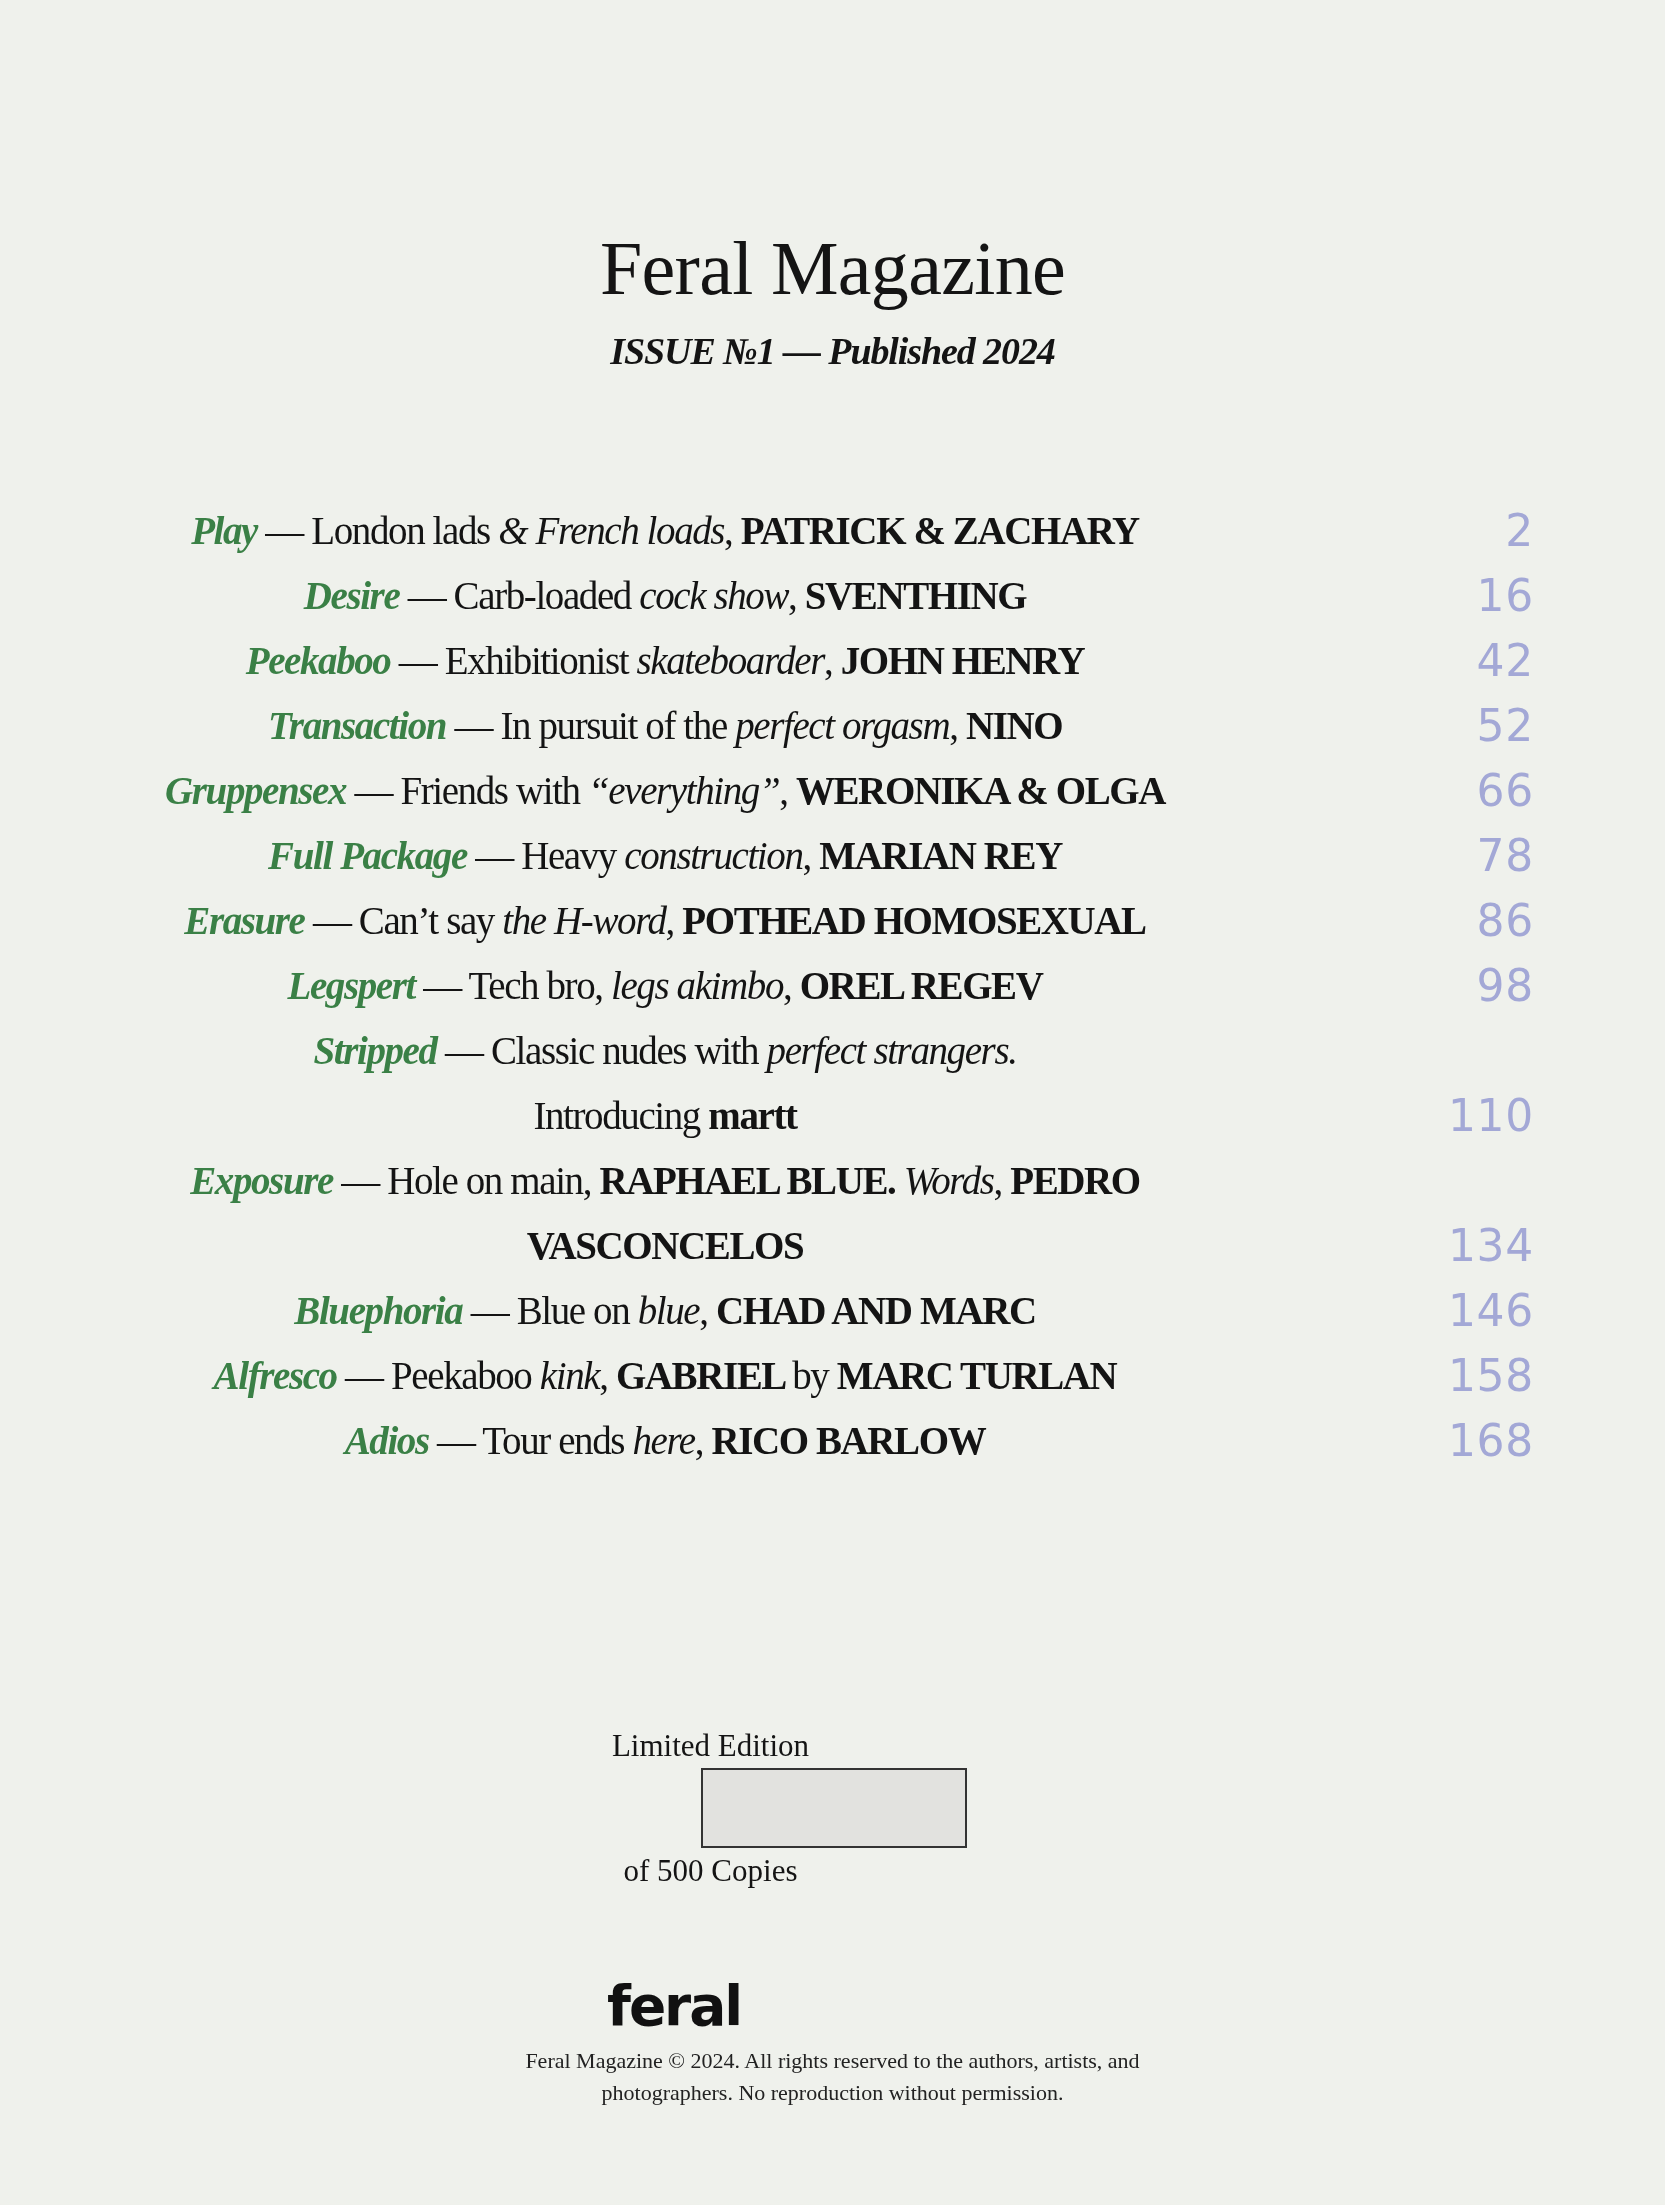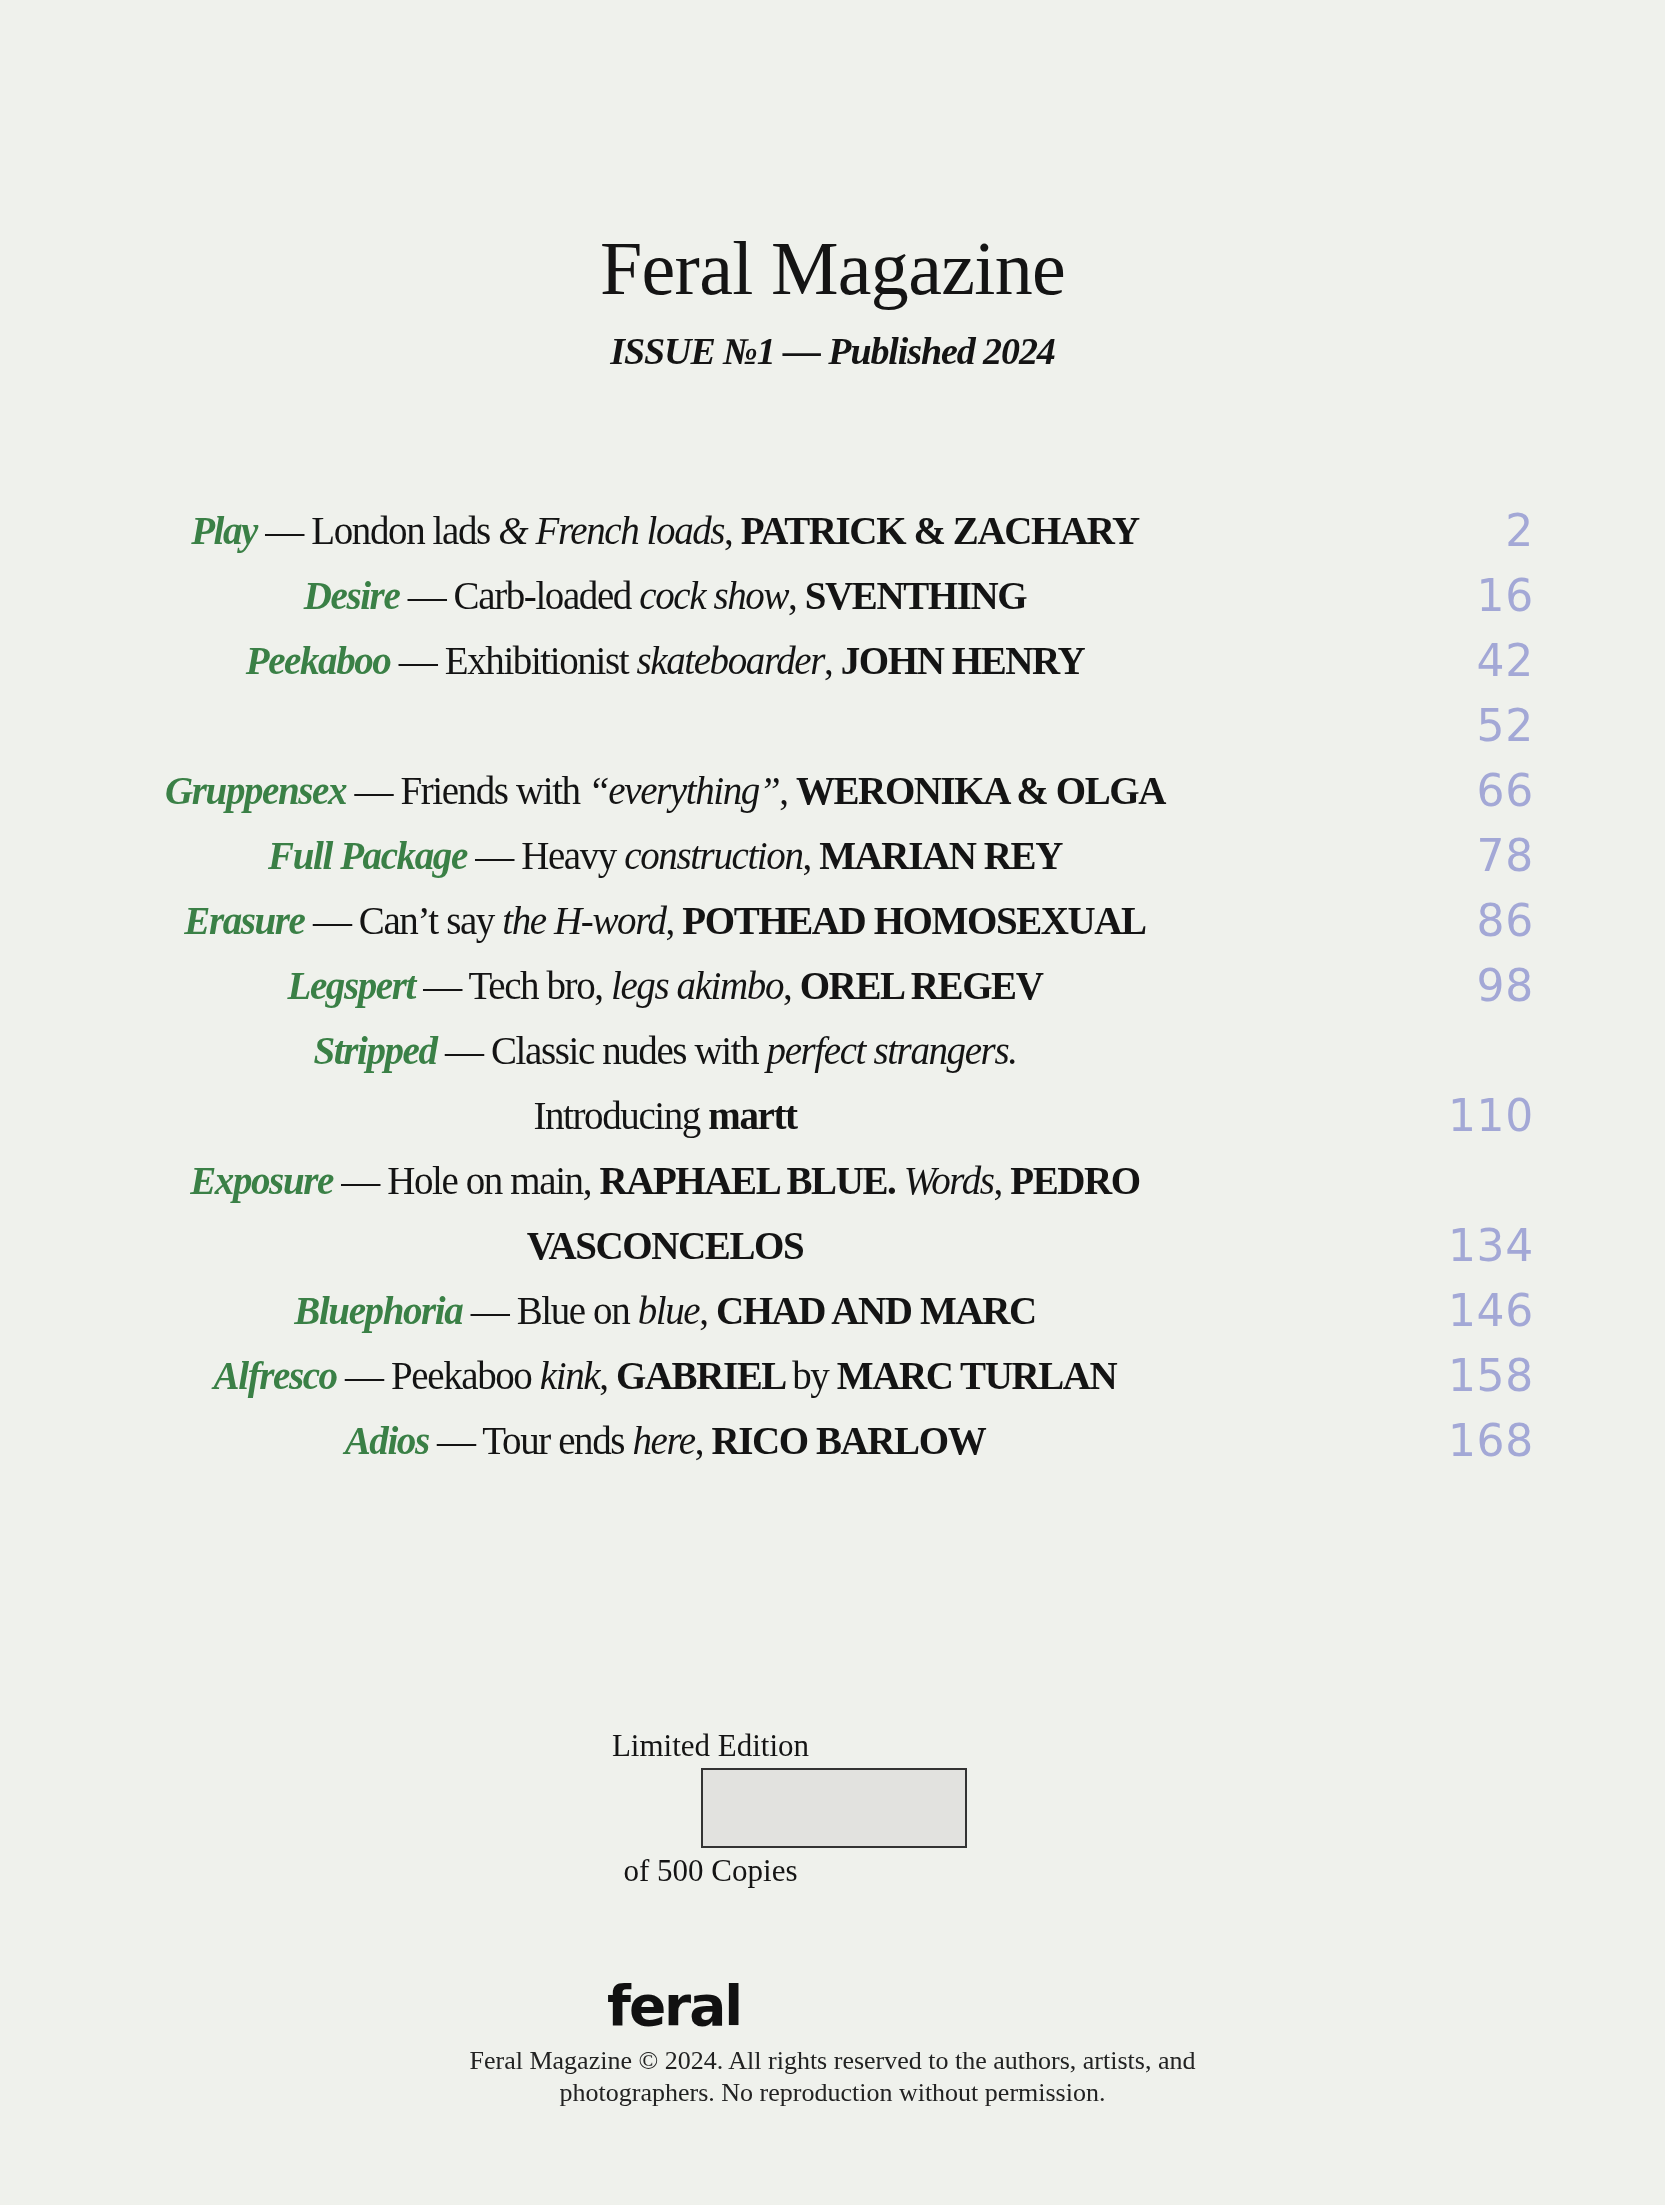--- a/index.html
+++ b/index.html
@@ -42,21 +42,21 @@
       border: 2.1px solid #333; background: #e2e2df; box-sizing: border-box;
     }
     .edition-count { top: 1853px; font-size: 31px; }
     .logo {
       position: absolute; left: 0; width: 1348px; top: 1974px; text-align: center;
       font-family: "DejaVu Sans", sans-serif; font-weight: bold; font-size: 55px;
       letter-spacing: -2.1px; color: #111;
     }
     .copyright {
       position: absolute; left: 0; width: 1665px; top: 2045px; text-align: center;
-      font-size: 26px; line-height: 32px; color: #222;
+      font-size: 22px; line-height: 32px; color: #222;
     }
     .copyright div { white-space: nowrap; }
   </style>
 </head>
 <body>
 
 <div class="page">
 
   <h1 class="masthead title">Feral Magazine</h1>
   <h2 class="masthead subtitle">ISSUE №1 — Published 2024</h2>
@@ -68,20 +68,21 @@
       </div>
       <div class="toc-row">
         <div class="toc-text"><span class="section">Desire</span><span class="desc"> — </span><span class="desc">Carb-loaded </span><span class="em">cock show</span><span class="desc">, </span><span class="credit">SVENTHING</span></div>
         <div class="page-num">16</div>
       </div>
       <div class="toc-row">
         <div class="toc-text"><span class="section">Peekaboo</span><span class="desc"> — </span><span class="desc">Exhibitionist </span><span class="em">skateboarder</span><span class="desc">, </span><span class="credit">JOHN HENRY</span></div>
         <div class="page-num">42</div>
       </div>
       <div class="toc-row">
+        <div class="toc-text"><span class="section">Transaction</span><span class="desc"> — </span><span class="desc">In pursuit of the </span><span class="em">perfect orgasm</span><span class="desc">, </span><span class="credit">NINO</span></div>
         <div class="page-num">52</div>
       </div>
       <div class="toc-row">
         <div class="toc-text"><span class="section">Gruppensex</span><span class="desc"> — </span><span class="desc">Friends with </span><span class="em">“everything”</span><span class="desc">, </span><span class="credit">WERONIKA &amp; OLGA</span></div>
         <div class="page-num">66</div>
       </div>
       <div class="toc-row">
         <div class="toc-text"><span class="section">Full Package</span><span class="desc"> — </span><span class="desc">Heavy </span><span class="em">construction</span><span class="desc">, </span><span class="credit">MARIAN REY</span></div>
         <div class="page-num">78</div>
       </div>

